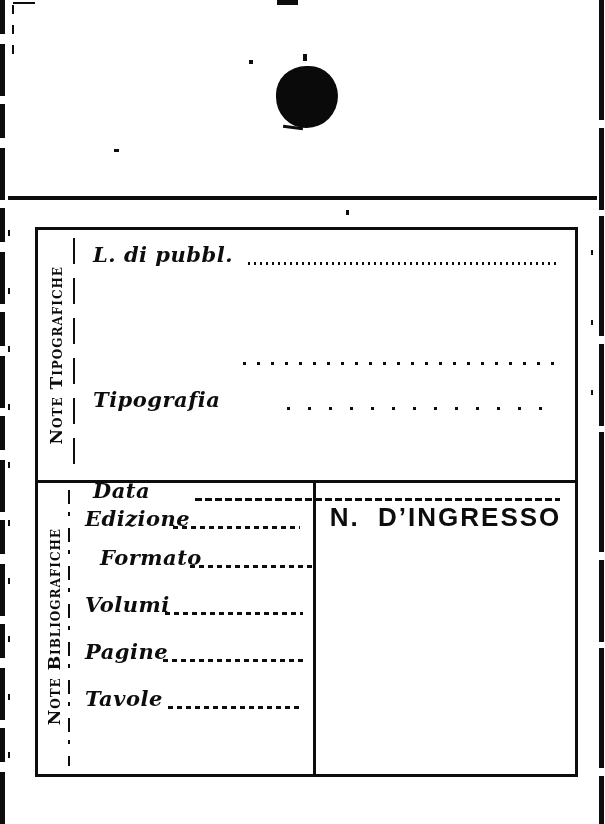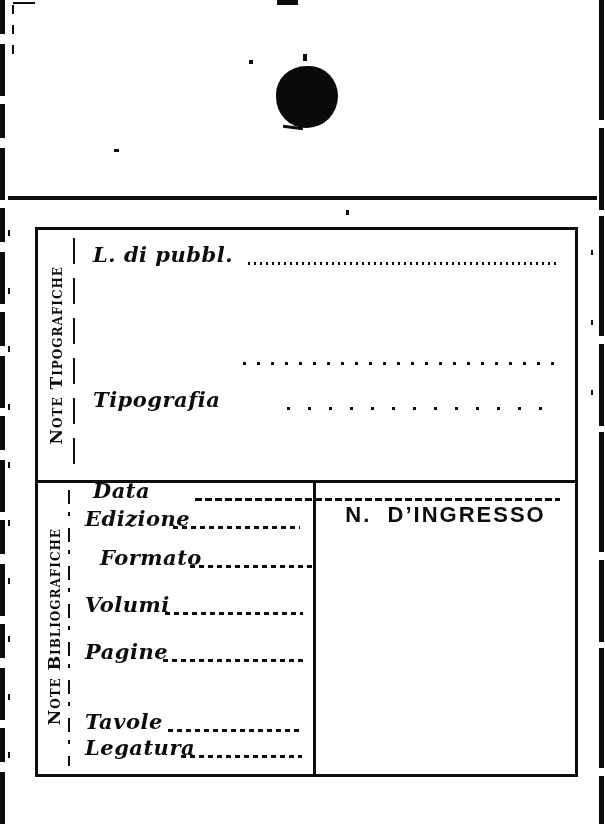--- a/index.html
+++ b/index.html
@@ -115,21 +115,21 @@
   .dl-dash2  { background-image: repeating-linear-gradient(90deg, #0d0d0d 0 5px, transparent 5px 9px); }
 
   .ingresso-cell {
     left: 278px; top: 253px; width: 259px; height: 291px;
     display: flex; justify-content: center; align-items: flex-start;
     padding-top: 19px; box-sizing: border-box;
   }
   .ingresso-title {
     font-family: "Liberation Sans", sans-serif;
     font-weight: 700;
-    font-size: 22px;
+    font-size: 26px;
     letter-spacing: 2px;
     white-space: pre;
     color: #0d0d0d;
   }
 </style>
 </head>
 <body>
 
 <div>
 
@@ -190,27 +190,23 @@
       <span class="dotline dl-dash2" style="left:90px; width:125px;"></span>
     </div>
     <div class="field-row" style="left:47px; top:362px; width:225px;">
       <span class="field-label">Volumi</span>
       <span class="dotline dl-dash2" style="left:80px; width:138px;"></span>
     </div>
     <div class="field-row" style="left:47px; top:409px; width:225px;">
       <span class="field-label">Pagine</span>
       <span class="dotline dl-dash2" style="left:78px; width:140px;"></span>
     </div>
-    <div class="field-row" style="left:47px; top:479px; width:225px;">
+    <div class="field-row" style="left:47px; top:456px; width:225px;">
       <span class="field-label">Tavole</span>
       <span class="dotline dl-dash2" style="left:83px; width:132px;"></span>
     </div>
-    <div class="field-row" style="left:47px; top:505px; width:225px;">
-      <span class="field-label">Legatura</span>
-      <span class="dotline dl-dash2" style="left:96px; width:121px;"></span>
-    </div>
 
     <div class="abs ingresso-cell">
       <span class="ingresso-title">N.  D’INGRESSO</span>
     </div>
 
   </div>
 </div>
 
 </body></html>

